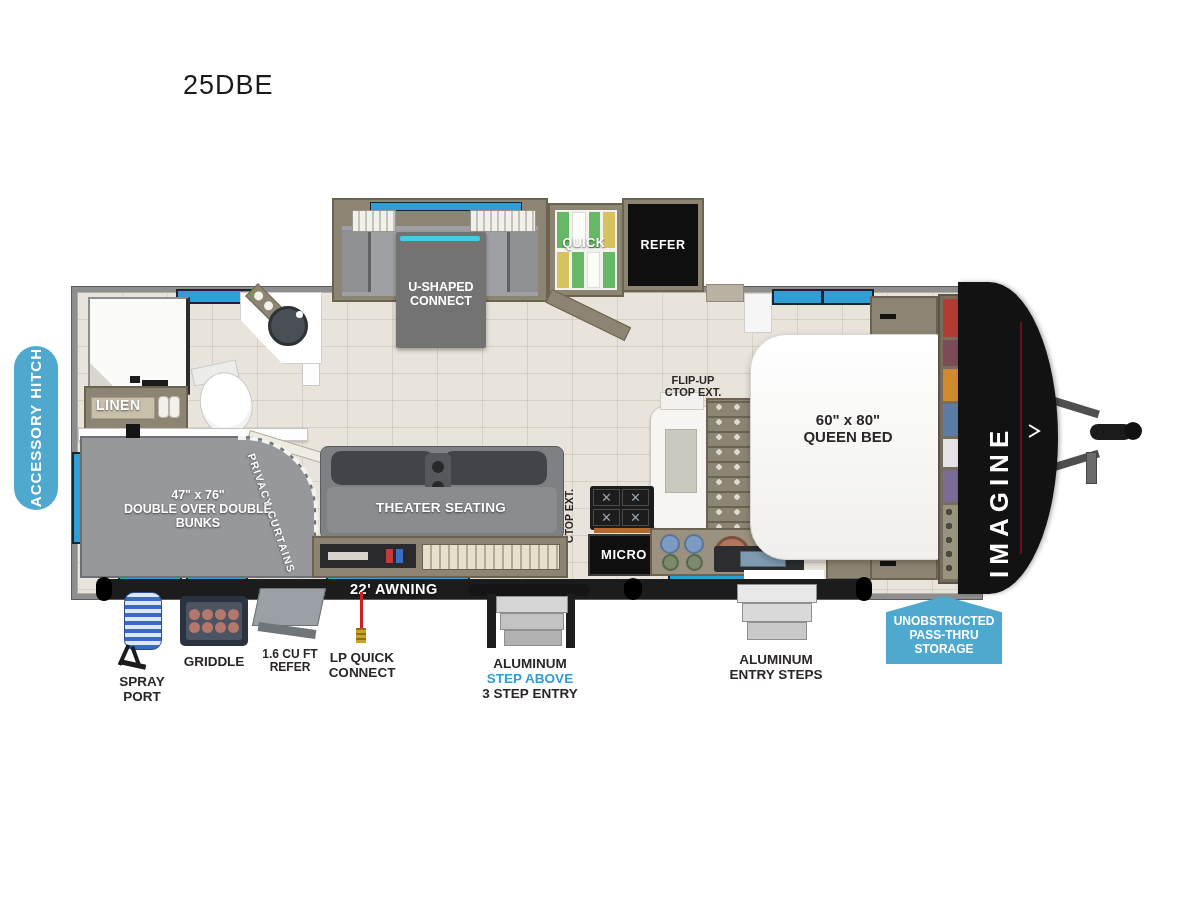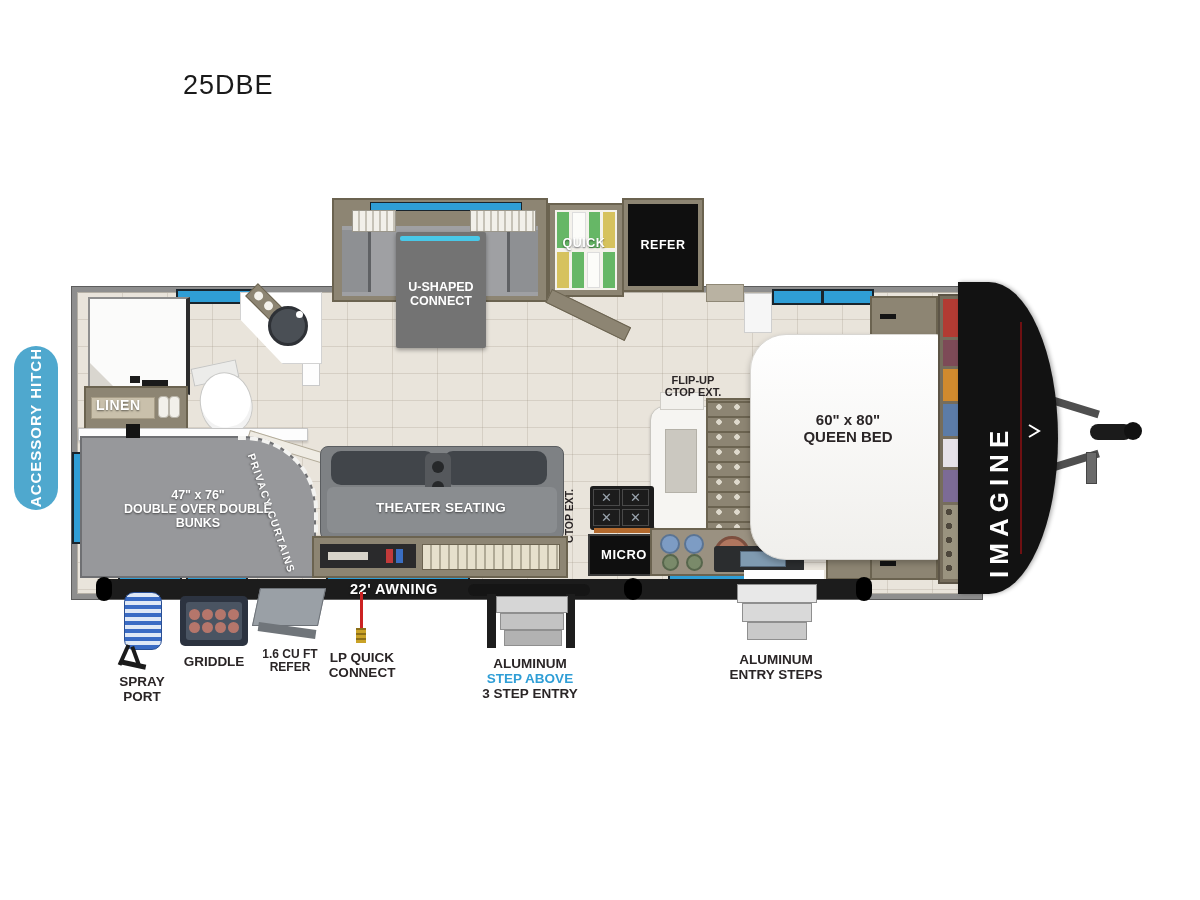--- a/index.html
+++ b/index.html
@@ -275,16 +275,21 @@
   <div class="abs stepbar" style="left:742px;top:603px;width:68px;height:17px;background:#d9d9d9;"></div>
   <div class="abs stepbar" style="left:747px;top:622px;width:58px;height:16px;background:#c9c9c9;"></div>
   <div class="lbl" style="left:728px;top:652px;width:96px;font-size:13.5px;">
     <span>ALUMINUM</span>
     <span>ENTRY STEPS</span>
   </div>
 
   <div class="badge" style="left:14px;top:346px;width:44px;height:164px;border-radius:22px;">
     <span class="vert" style="margin:0 auto;font-size:15px;letter-spacing:1px;">ACCESSORY HITCH</span>
   </div>
+  <div class="badge" style="left:886px;top:596px;width:116px;height:68px;font-size:12px;padding-top:12px;box-sizing:border-box;clip-path:polygon(50% 0,100% 24%,100% 100%,0 100%,0 24%);">
+    <span>UNOBSTRUCTED</span>
+    <span>PASS-THRU</span>
+    <span>STORAGE</span>
+  </div>
 
   <div class="abs" style="left:126px;top:424px;width:14px;height:14px;background:#141414;"></div>
 
 </div>
 
 </body></html>

